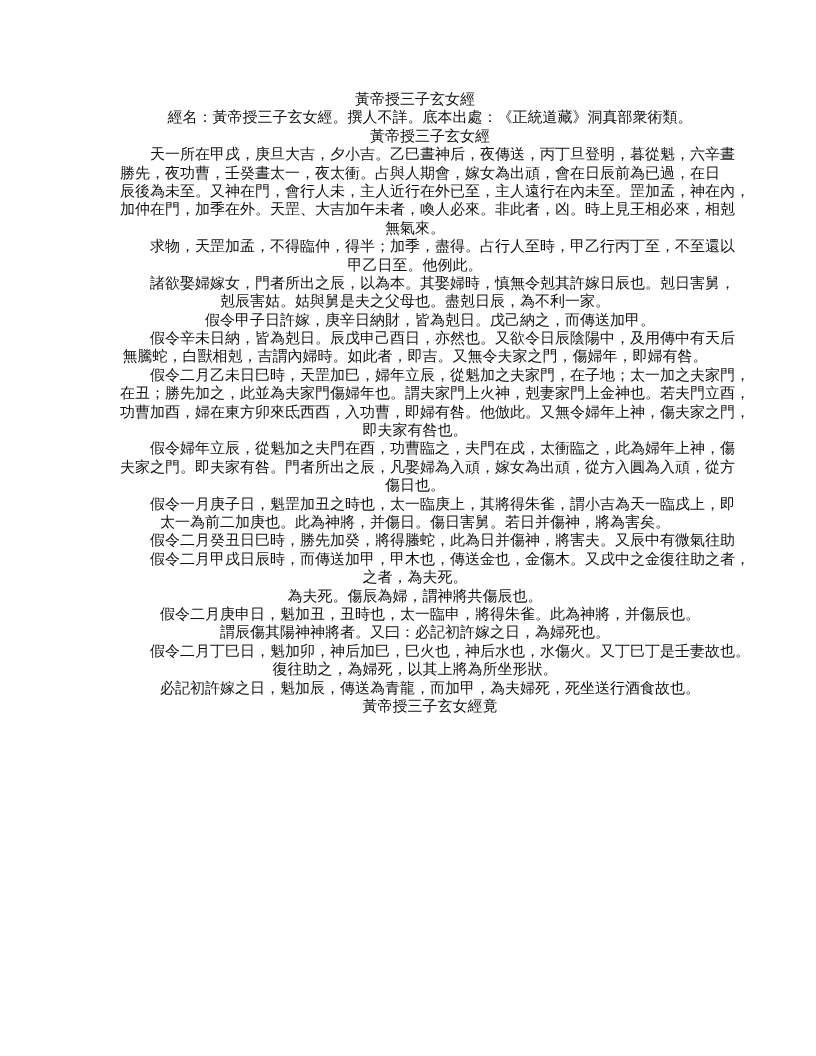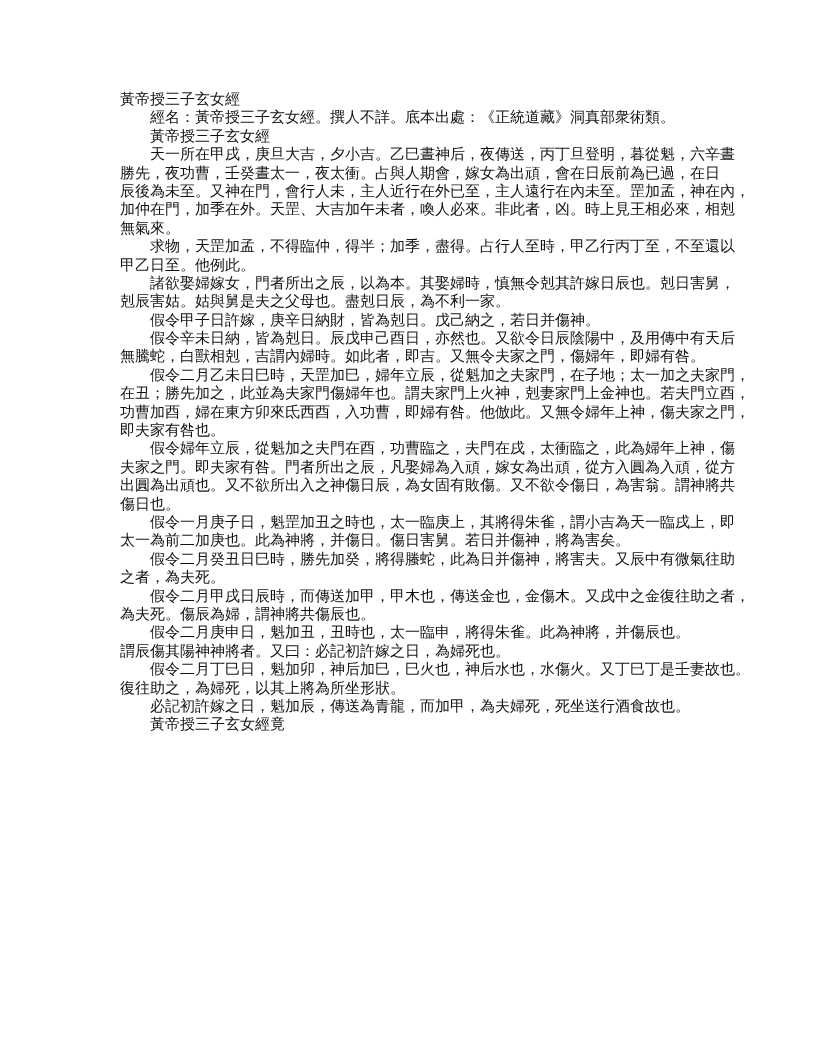--- a/index.html
+++ b/index.html
@@ -15,20 +15,21 @@
     }
     .page {
       position: absolute;
       left: 120px;
       top: 90px;
       width: 590px;
       font-family: "DejaVu Serif", "Liberation Serif", serif;
       font-size: 15px;
       line-height: 18.4px;
       color: #111111;
+      text-align: center;
     }
     .line {
       display: block;
       white-space: nowrap;
       height: 18.4px;
     }
     .indent {
       padding-left: 30px;
     }
   </style>
@@ -41,36 +42,35 @@
     <span class="line indent">黃帝授三子玄女經</span>
     <span class="line indent">天一所在甲戌，庚旦大吉，夕小吉。乙巳晝神后，夜傳送，丙丁旦登明，暮從魁，六辛晝</span>
     <span class="line">勝先，夜功曹，壬癸晝太一，夜太衝。占與人期會，嫁女為出頑，會在日辰前為已過，在日</span>
     <span class="line">辰後為未至。又神在門，會行人未，主人近行在外已至，主人遠行在內未至。罡加孟，神在內，</span>
     <span class="line">加仲在門，加季在外。天罡、大吉加午未者，喚人必來。非此者，凶。時上見王相必來，相剋</span>
     <span class="line">無氣來。</span>
     <span class="line indent">求物，天罡加孟，不得臨仲，得半；加季，盡得。占行人至時，甲乙行丙丁至，不至還以</span>
     <span class="line">甲乙日至。他例此。</span>
     <span class="line indent">諸欲娶婦嫁女，門者所出之辰，以為本。其娶婦時，慎無令剋其許嫁日辰也。剋日害舅，</span>
     <span class="line">剋辰害姑。姑與舅是夫之父母也。盡剋日辰，為不利一家。</span>
-    <span class="line indent">假令甲子日許嫁，庚辛日納財，皆為剋日。戊己納之，若日并傷神。</span>
+    <span class="line indent">假令甲子日許嫁，庚辛日納財，皆為剋日。戊己納之，而傳送加甲。</span>
     <span class="line indent">假令辛未日納，皆為剋日。辰戊申己酉日，亦然也。又欲令日辰陰陽中，及用傳中有天后</span>
     <span class="line">無騰蛇，白獸相剋，吉謂內婦時。如此者，即吉。又無令夫家之門，傷婦年，即婦有咎。</span>
     <span class="line indent">假令二月乙未日巳時，天罡加巳，婦年立辰，從魁加之夫家門，在子地；太一加之夫家門，</span>
     <span class="line">在丑；勝先加之，此並為夫家門傷婦年也。謂夫家門上火神，剋妻家門上金神也。若夫門立酉，</span>
     <span class="line">功曹加酉，婦在東方卯來氐西酉，入功曹，即婦有咎。他倣此。又無令婦年上神，傷夫家之門，</span>
     <span class="line">即夫家有咎也。</span>
     <span class="line indent">假令婦年立辰，從魁加之夫門在酉，功曹臨之，夫門在戌，太衝臨之，此為婦年上神，傷</span>
     <span class="line">夫家之門。即夫家有咎。門者所出之辰，凡娶婦為入頑，嫁女為出頑，從方入圓為入頑，從方</span>
-    <span class="line">出圓為出頑也。又不欲所出入之神傷日辰，為女固有敗傷。又不欲令傷日，為害翁。謂神將共</span>
     <span class="line">傷日也。</span>
     <span class="line indent">假令一月庚子日，魁罡加丑之時也，太一臨庚上，其將得朱雀，謂小吉為天一臨戌上，即</span>
     <span class="line">太一為前二加庚也。此為神將，并傷日。傷日害舅。若日并傷神，將為害矣。</span>
     <span class="line indent">假令二月癸丑日巳時，勝先加癸，將得螣蛇，此為日并傷神，將害夫。又辰中有微氣往助</span>
+    <span class="line indent">假令二月甲戌日辰時，而傳送加甲，甲木也，傳送金也，金傷木。又戌中之金復往助之者，</span>
     <span class="line">之者，為夫死。</span>
-    <span class="line indent">假令二月甲戌日辰時，而傳送加甲，甲木也，傳送金也，金傷木。又戌中之金復往助之者，</span>
     <span class="line">為夫死。傷辰為婦，謂神將共傷辰也。</span>
     <span class="line indent">假令二月庚申日，魁加丑，丑時也，太一臨申，將得朱雀。此為神將，并傷辰也。</span>
     <span class="line">謂辰傷其陽神神將者。又曰：必記初許嫁之日，為婦死也。</span>
     <span class="line indent">假令二月丁巳日，魁加卯，神后加巳，巳火也，神后水也，水傷火。又丁巳丁是壬妻故也。</span>
     <span class="line">復往助之，為婦死，以其上將為所坐形狀。</span>
     <span class="line indent">必記初許嫁之日，魁加辰，傳送為青龍，而加甲，為夫婦死，死坐送行酒食故也。</span>
     <span class="line indent">黃帝授三子玄女經竟</span>
   </div>
 
 </body></html>

